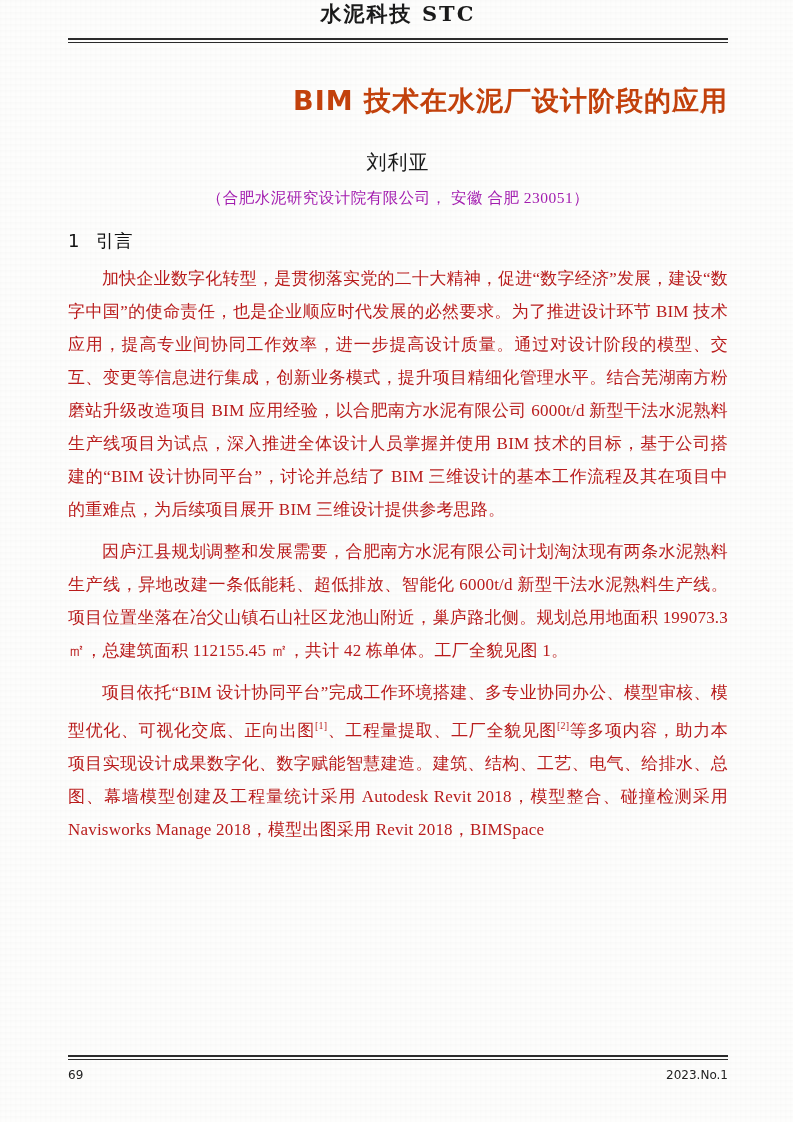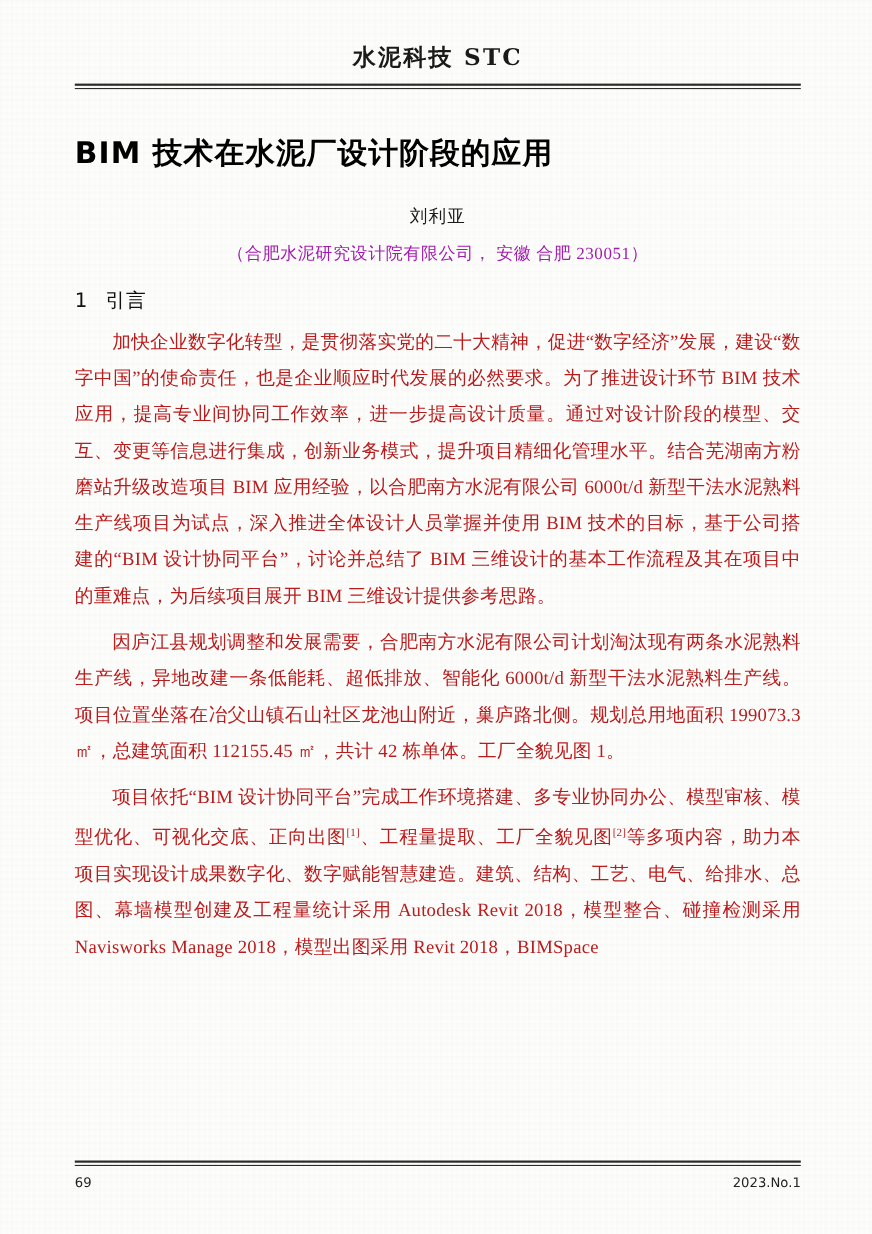--- a/index.html
+++ b/index.html
@@ -35,52 +35,51 @@
   }
   .content {
     position: absolute;
     left: 68px;
     top: 0;
     width: 660px;
   }
 
   
   .header-area {
-    padding-top: 38px;
   }
   .header-title {
     text-align: center;
     font-family: "DejaVu Serif", "Liberation Serif", serif;
     font-size: 21px;
     letter-spacing: 2px;
     font-weight: 600;
     color: #1a1a1a;
   }
   .header-rule {
     margin-top: 10px;
     height: 0;
     border-top: 2px solid #2b2b2b;
     border-bottom: 1px solid #2b2b2b;
     padding-bottom: 2px;
   }
 
   
   .article-title {
     margin-top: 40px;
-    text-align: left;
+    text-align: right;
     font-family: "DejaVu Sans", "Liberation Sans", sans-serif;
     font-size: 27px;
     font-weight: 700;
     letter-spacing: 1px;
-    color: #000000;
+    color: #c2410c;
   }
   .author {
     margin-top: 30px;
     text-align: center;
-    font-size: 16px;
+    font-size: 20px;
     letter-spacing: 1px;
     color: #1b1b1b;
   }
   .affiliation {
     margin-top: 12px;
     text-align: center;
     font-size: 15.5px;
     letter-spacing: 0.5px;
     color: #a21caf;
   }

